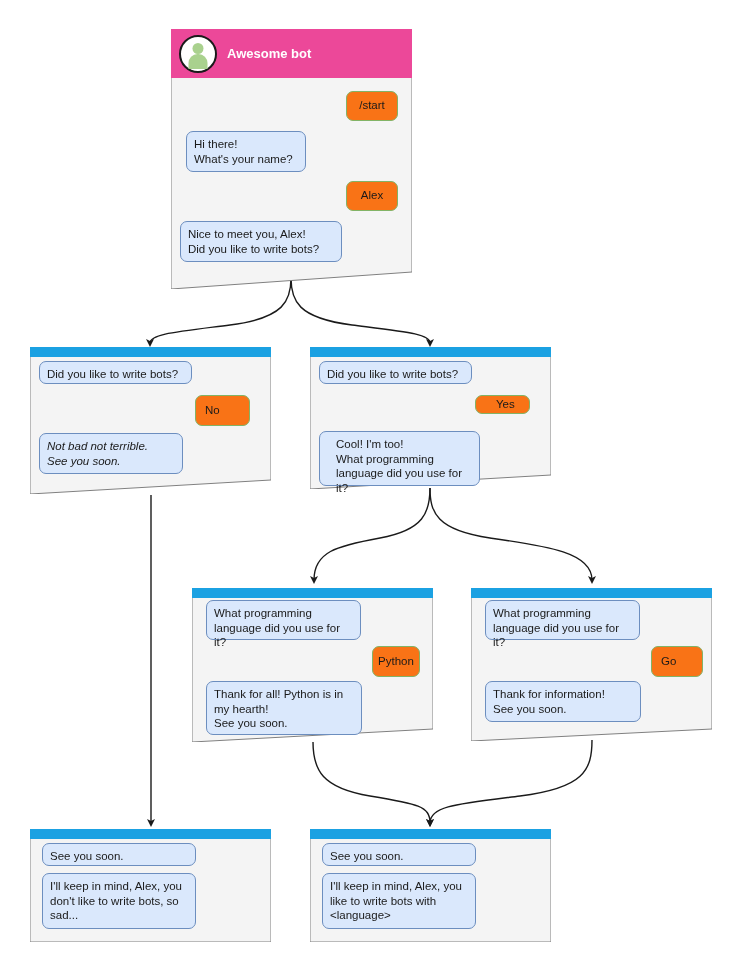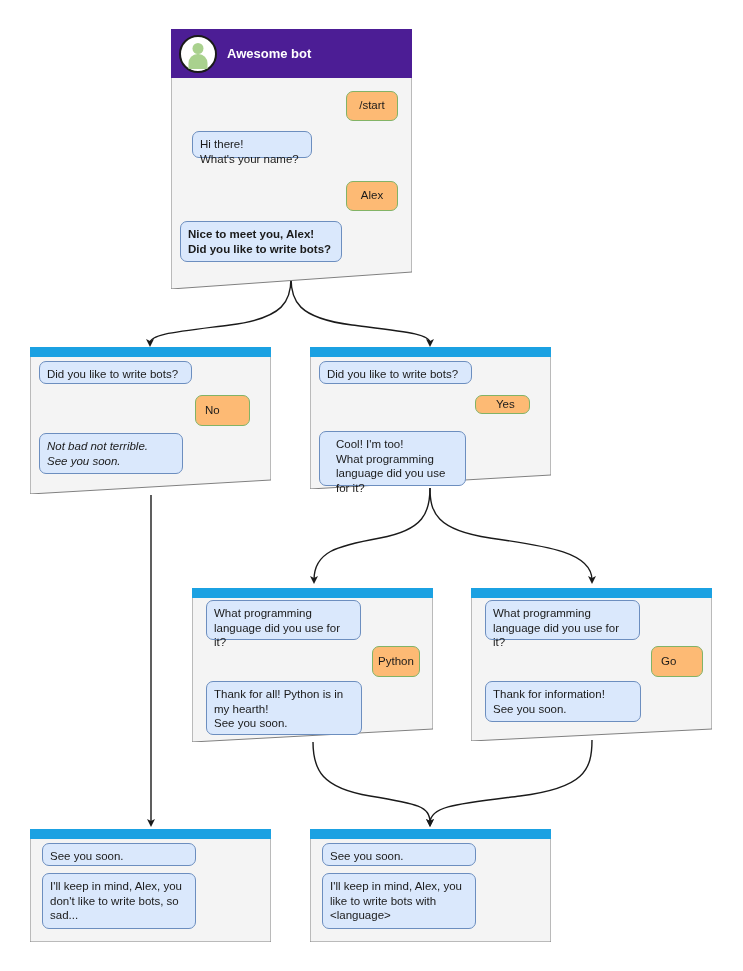--- a/index.html
+++ b/index.html
@@ -52,21 +52,21 @@
     position:absolute;
     box-sizing:border-box;
     border-radius:7px;
     font-size:11.5px;
     line-height:14.5px;
     color:#1a1a1a;
     padding:5px 7px 6px 7px;
     white-space:pre-line;
   }
   .bub-bot{background:#dae8fc;border:1px solid #6c8ebf;}
-  .bub-user{background:#fdba74;border:1px solid #82b366;}
+  .bub-user{background:#f97316;border:1px solid #82b366;}
   .bub-user{display:flex;align-items:center;}
 </style>
 </head>
 <body>
 
 <div id="canvas">
 
   <svg id="edges" viewBox="0 0 743 971">
     <defs>
       <marker id="ah" markerWidth="10" markerHeight="10" refX="5" refY="5" orient="auto" markerUnits="userSpaceOnUse">
@@ -87,36 +87,36 @@
     <path d="M313,742 C313,770 322,788 370,796 C418,804 430,806 430,823" fill="none" stroke="#1a1a1a" stroke-width="1.4" marker-end="url(#ah)"></path>
 
     <path d="M592,740 C592,770 584,788 520,796 C456,804 430,806 430,823" fill="none" stroke="#1a1a1a" stroke-width="1.4" marker-end="url(#ah)"></path>
   </svg>
 
   <div class="node" style="left:171px;top:29px;width:241px;height:260px;">
     <svg class="shape" viewBox="0 0 241 260" preserveAspectRatio="none">
       <polygon points="0,0 241,0 241,243 0,260" fill="#f4f4f4" stroke="#808080" stroke-width="1"></polygon>
     </svg>
     <div class="content">
-      <div class="hdr hdr-root" style="width:241px;height:49px;background:#4c1d95;">
+      <div class="hdr hdr-root" style="width:241px;height:49px;background:#ec4899;">
         <div class="avatar">
           <div class="head"></div>
             <div class="body"></div>
         </div>
         <span class="bot-title">Awesome bot</span>
       </div>
 
       <div class="bubble bub-user" style="left:175px;top:62px;width:52px;height:30px;justify-content:center;">/start</div>
 
-      <div class="bubble bub-bot" style="left:21px;top:102px;width:120px;height:27px;">Hi there!
+      <div class="bubble bub-bot" style="left:15px;top:102px;width:120px;height:41px;">Hi there!
 What's your name?</div>
 
       <div class="bubble bub-user" style="left:175px;top:152px;width:52px;height:30px;justify-content:center;">Alex</div>
 
-      <div class="bubble bub-bot" style="left:9px;top:192px;width:162px;height:41px;font-weight:bold;">Nice to meet you, Alex!
+      <div class="bubble bub-bot" style="left:9px;top:192px;width:162px;height:41px;">Nice to meet you, Alex!
 Did you like to write bots?</div>
     </div>
   </div>
 
   <div class="node" style="left:30px;top:347px;width:241px;height:147px;">
     <svg class="shape" viewBox="0 0 241 147" preserveAspectRatio="none">
       <polygon points="0,0 241,0 241,133 0,147" fill="#f4f4f4" stroke="#808080" stroke-width="1"></polygon>
     </svg>
     <div class="content">
       <div class="hdr" style="width:241px;height:10px;background:#1ba1e2;"></div>
@@ -134,21 +134,21 @@
     <svg class="shape" viewBox="0 0 241 142" preserveAspectRatio="none">
       <polygon points="0,0 241,0 241,128 0,142" fill="#f4f4f4" stroke="#808080" stroke-width="1"></polygon>
     </svg>
     <div class="content">
       <div class="hdr" style="width:241px;height:10px;background:#1ba1e2;"></div>
 
       <div class="bubble bub-bot" style="left:9px;top:14px;width:153px;height:23px;">Did you like to write bots?</div>
 
       <div class="bubble bub-user" style="left:165px;top:48px;width:55px;height:19px;justify-content:flex-start;padding-left:20px;">Yes</div>
 
-      <div class="bubble bub-bot" style="left:9px;top:84px;width:147px;height:55px;padding-left:16px;">Cool! I'm too!
+      <div class="bubble bub-bot" style="left:9px;top:84px;width:161px;height:55px;padding-left:16px;">Cool! I'm too!
 What programming
 language did you use for it?</div>
     </div>
   </div>
 
   <div class="node" style="left:192px;top:588px;width:241px;height:154px;">
     <svg class="shape" viewBox="0 0 241 154" preserveAspectRatio="none">
       <polygon points="0,0 241,0 241,141 0,154" fill="#f4f4f4" stroke="#808080" stroke-width="1"></polygon>
     </svg>
     <div class="content">

